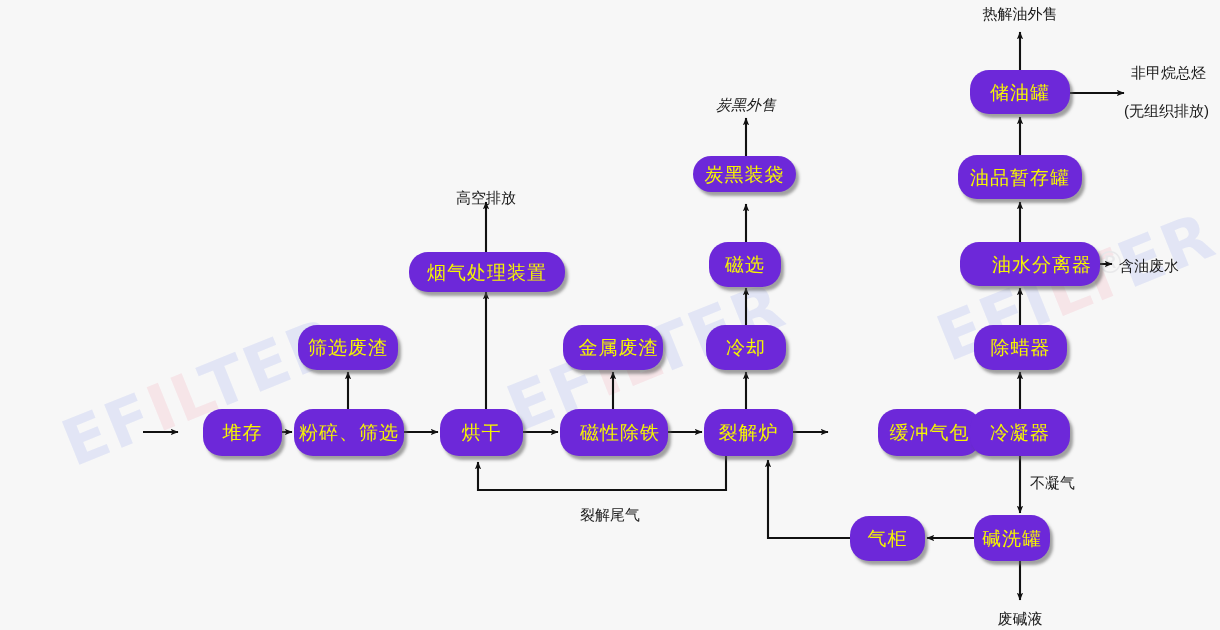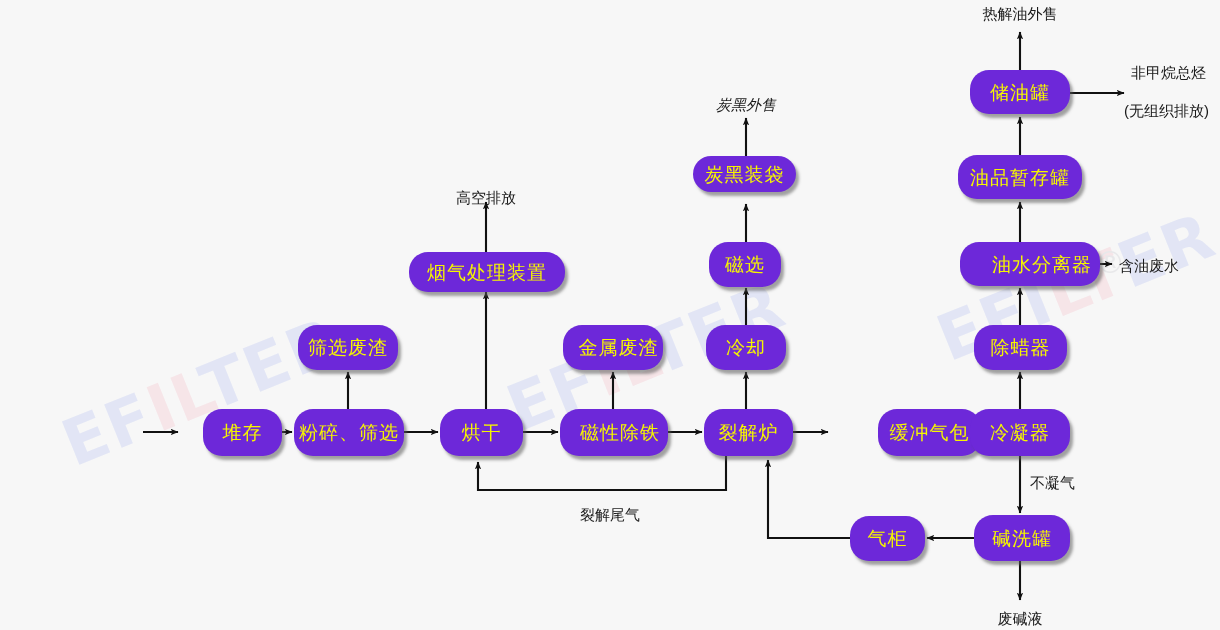--- a/index.html
+++ b/index.html
@@ -139,21 +139,21 @@
 
   <div class="node" style="left:706px;top:325px;width:80px;height:45px;">冷却</div>
   <div class="node" style="left:709px;top:242px;width:72px;height:45px;">磁选</div>
   <div class="node" style="left:693px;top:156px;width:103px;height:36px;">炭黑装袋</div>
 
   <div class="node" style="left:974px;top:325px;width:93px;height:45px;text-align:center;">除蜡器</div>
   <div class="node" style="left:960px;top:242px;width:140px;height:44px;padding-left:24px;">油水分离器</div>
   <div class="node" style="left:958px;top:155px;width:124px;height:44px;">油品暂存罐</div>
   <div class="node" style="left:970px;top:70px;width:100px;height:44px;">储油罐</div>
 
-  <div class="node" style="left:974px;top:515px;width:96px;height:46px;">碱洗罐</div>
+  <div class="node" style="left:974px;top:515px;width:76px;height:46px;">碱洗罐</div>
   <div class="node" style="left:850px;top:516px;width:75px;height:45px;">气柜</div>
 
   <div class="ann c" style="left:1020px;top:3px;">热解油外售</div>
   <div class="ann" style="left:1131px;top:62px;">非甲烷总烃</div>
   <div class="ann" style="left:1124px;top:100px;">(无组织排放)</div>
   <div class="ann c" style="left:746px;top:94px;font-style:italic;">炭黑外售</div>
   <div class="ann c" style="left:486px;top:187px;">高空排放</div>
   <div class="ann" style="left:1119px;top:255px;">含油废水</div>
   <div class="ann" style="left:1030px;top:472px;">不凝气</div>
   <div class="ann c" style="left:610px;top:504px;">裂解尾气</div>

